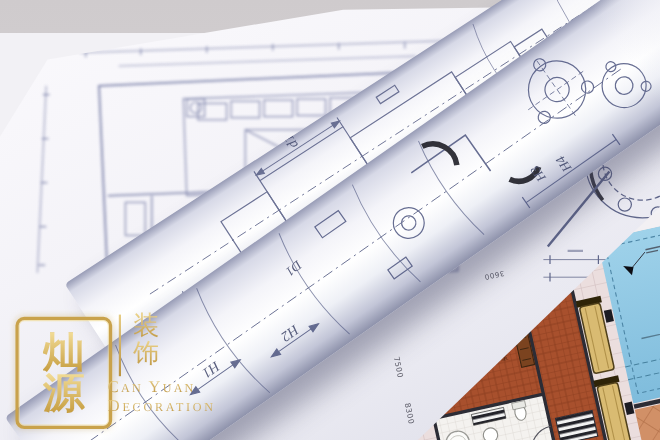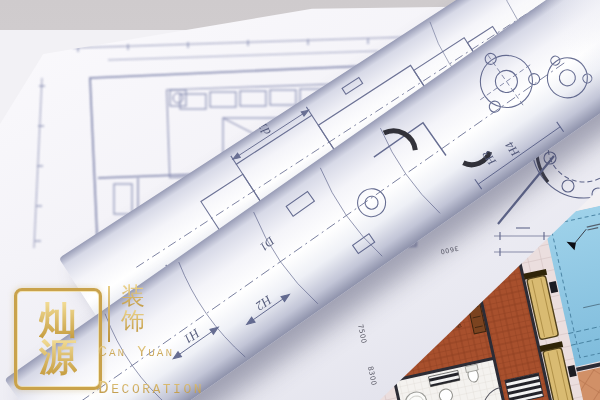--- a/index.html
+++ b/index.html
@@ -48,25 +48,25 @@
   .seal{left:6px;top:6px;width:82px;height:96px;border:3.5px solid #c9a24b;
     border-radius:8px;box-shadow:inset 0 0 0 1px rgba(240,216,140,.6),0 0 6px rgba(201,162,75,.35);
     display:flex;flex-direction:column;align-items:center;justify-content:center;position:absolute;}
   .seal span{position:static;font-size:38px;line-height:.98;font-weight:bold;
     background:linear-gradient(180deg,#f2dc96,#c59c3f);-webkit-background-clip:text;background-clip:text;color:transparent;}
   .wm-divider{left:100px;top:4px;width:2px;height:56px;background:linear-gradient(#e6cc85,#bb9340);}
   .side-chars{left:108px;top:2px;width:34px;display:flex;flex-direction:column;align-items:center;position:absolute;}
   .side-chars span{position:static;font-size:24px;line-height:1.05;
     background:linear-gradient(180deg,#edd58d,#bf974290);-webkit-background-clip:text;background-clip:text;color:transparent;
     background:linear-gradient(180deg,#edd58d,#bf9742);-webkit-background-clip:text;background-clip:text;}
-  .brand1,.brand2{font-family:Liberation Mono, monospace;font-variant:small-caps;
+  .brand1,.brand2{font-family:Liberation Serif, serif;font-variant:small-caps;
     letter-spacing:2px;background:linear-gradient(180deg,#e9cf87,#b68d3c);
     -webkit-background-clip:text;background-clip:text;color:transparent;white-space:nowrap;}
   .brand1{left:90px;top:62px;font-size:15px;}
-  .brand2{left:90px;top:96px;font-size:18px;letter-spacing:2.5px;}
+  .brand2{left:90px;top:80px;font-size:15px;letter-spacing:2.5px;}
 </style>
 </head>
 <body>
 
 <div class="scene">
 
   <div class="desk"></div>
   <div class="sheet-base"></div>
 
   <div class="sheet-over">

